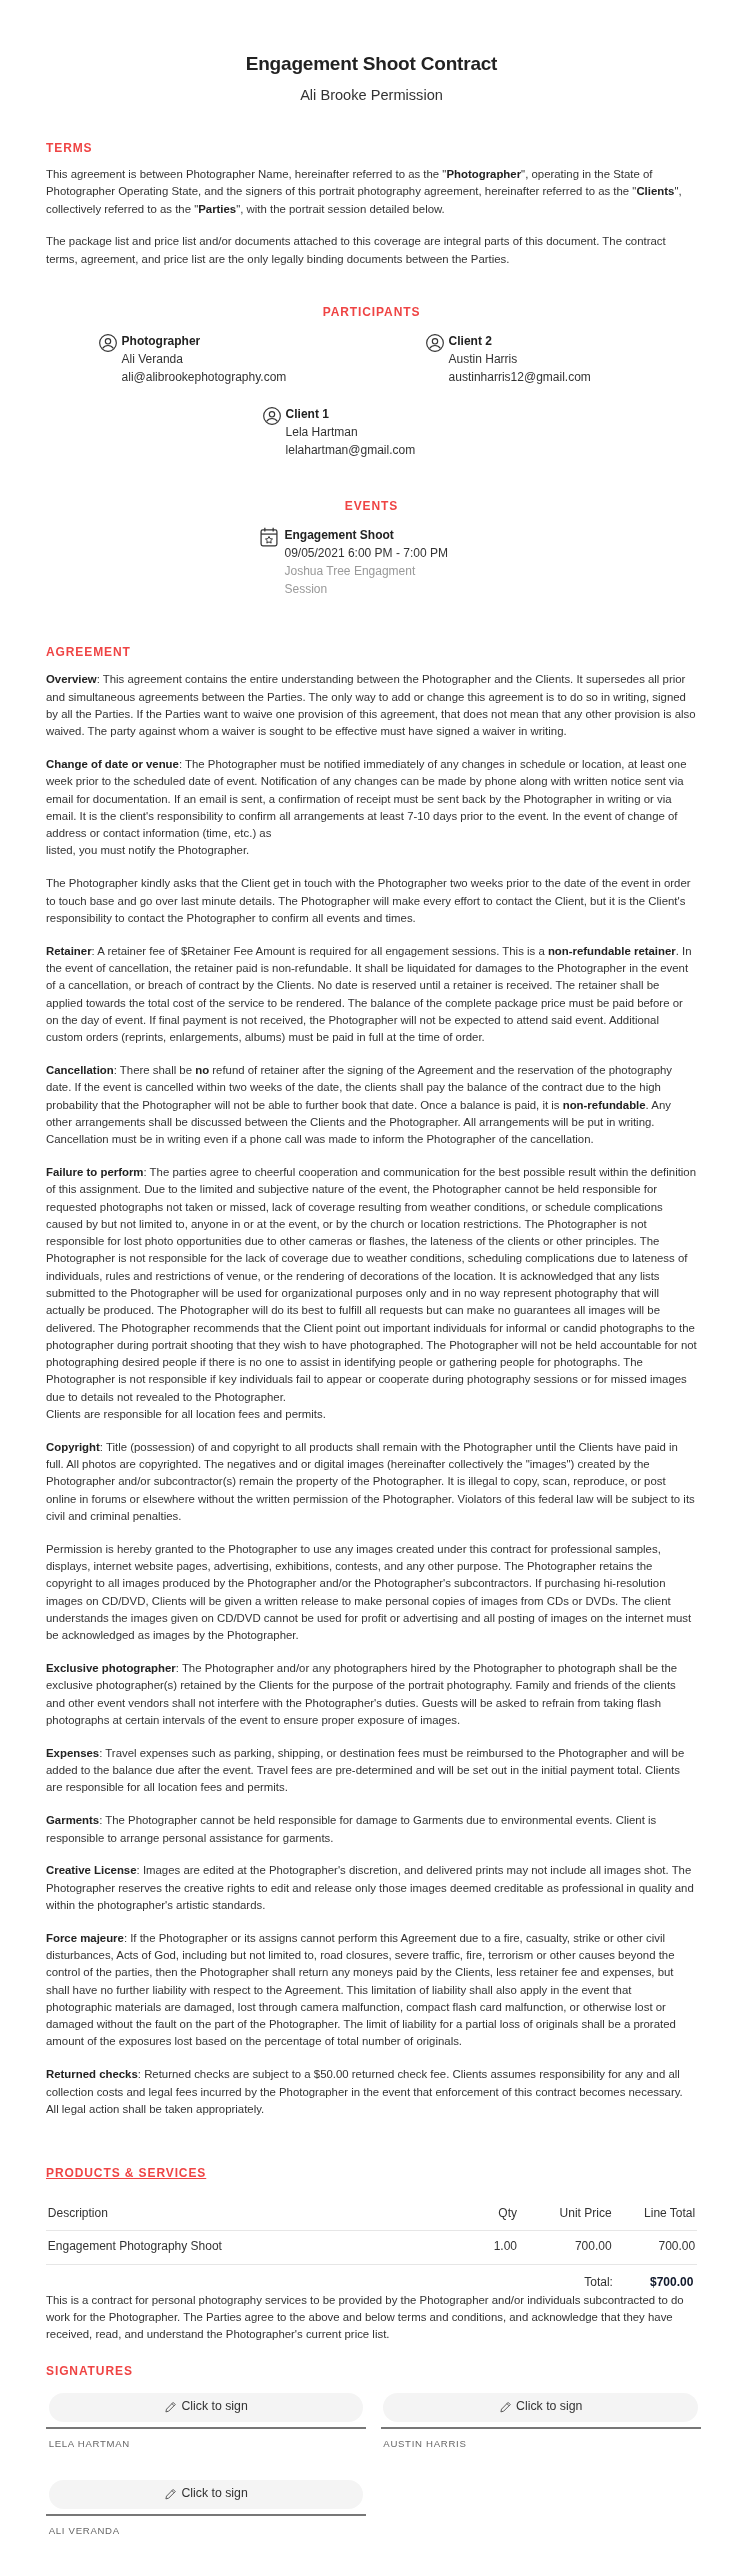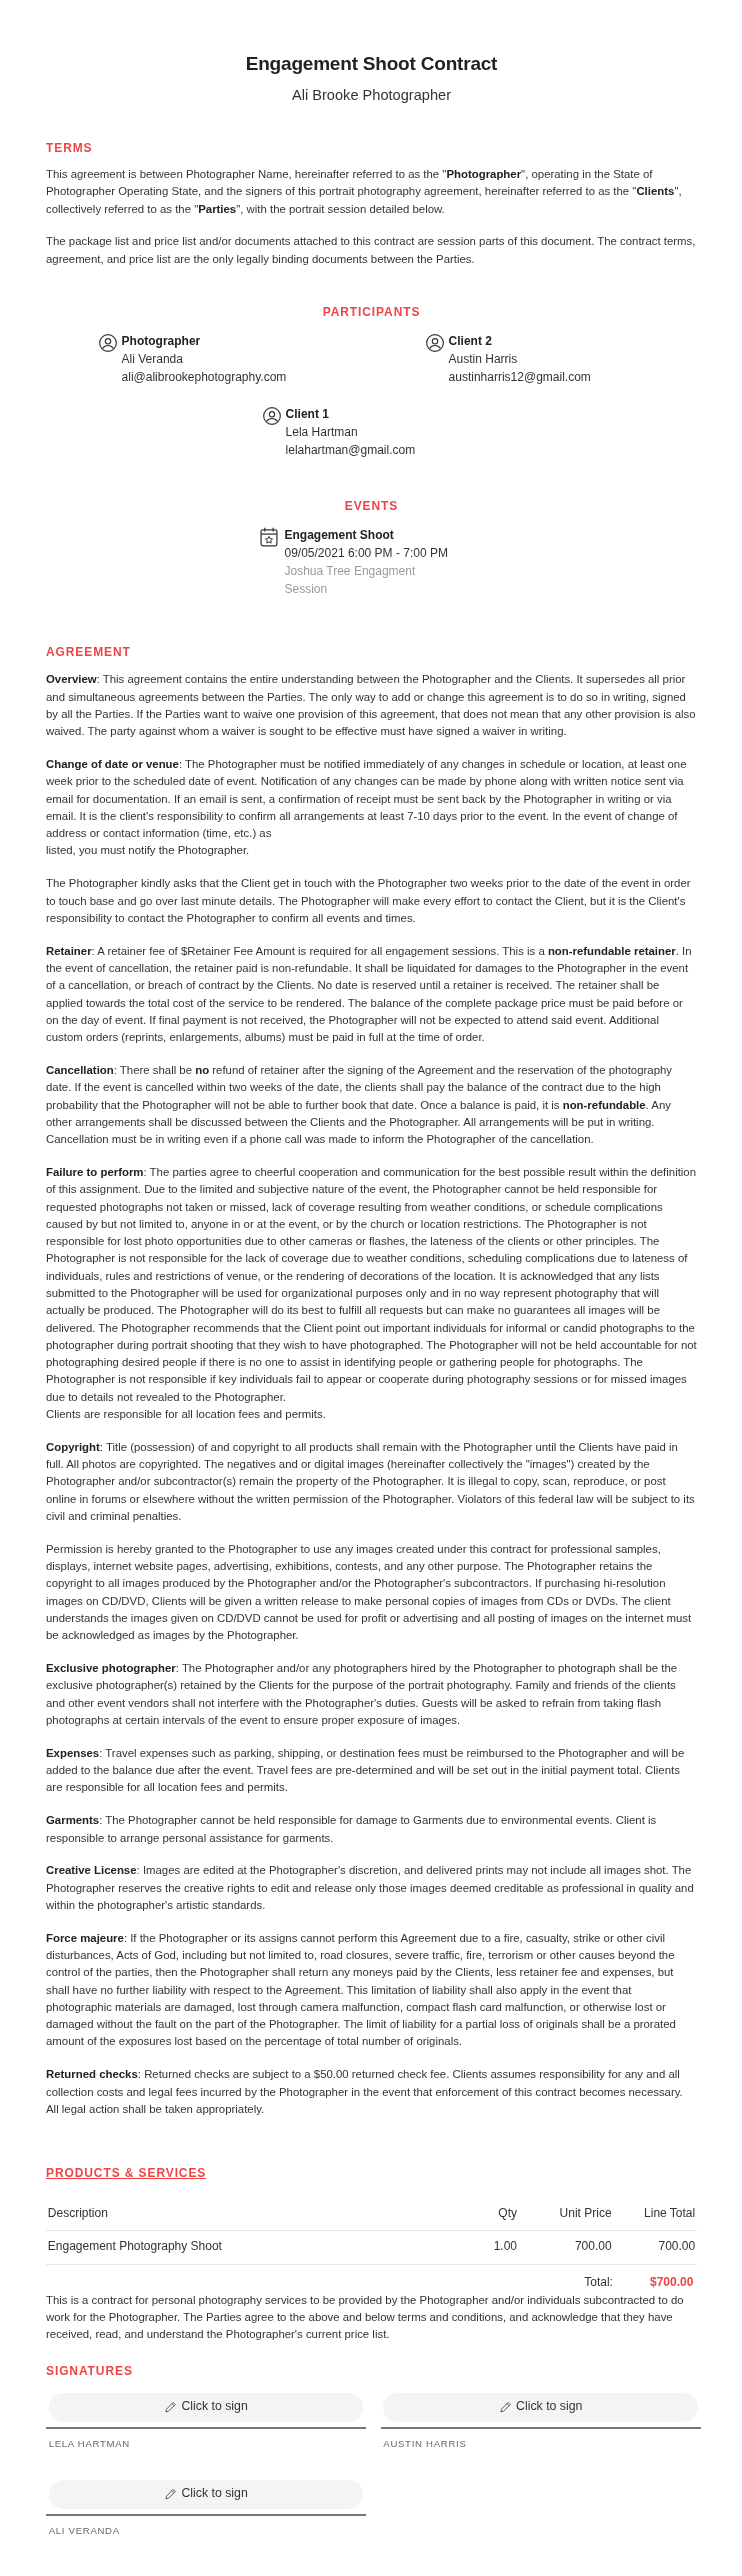--- a/index.html
+++ b/index.html
@@ -58,21 +58,21 @@
   .products .section-heading { margin-bottom: 18px; text-decoration: underline; }
   table.items { width: 100%; border-collapse: collapse; font-size: 12px; }
   table.items th { font-weight: normal; color: #333; text-align: left; padding: 5.5px 1.8px 7.3px 1.8px; border-bottom: 0.9px solid #e6e6e6; }
   table.items td { padding: 7.3px 1.8px 9px 1.8px; border-bottom: 0.9px solid #e6e6e6; }
   table.items .num { text-align: right; }
   table.items .c-qty { width: 55px; }
   table.items .c-unit { width: 91px; }
   table.items .c-total { width: 80px; }
   .total-row { display: flex; justify-content: flex-end; margin-top: 9px; font-size: 12px; }
   .total-row .lbl { width: 91px; text-align: right; padding-right: 25.5px; }
-  .total-row .val { width: 55px; text-align: right; font-weight: bold; color: #ef4444; padding-right: 3.6px; }
+  .total-row .val { width: 55px; text-align: right; font-weight: bold; color: #0f172a; padding-right: 3.6px; }
 
   .closing { margin-top: 56px; }
   .signatures { margin-top: 20px; }
   .signatures .section-heading { margin-bottom: 12.7px; }
   .sig-grid { display: grid; grid-template-columns: 320px 320px; column-gap: 14.6px; row-gap: 27px; }
   .sig-block { width: 320px; }
   .sig-button {
     height: 29px; margin: 0 2.7px; border-radius: 14.6px; background: #f4f4f4;
     display: flex; align-items: center; justify-content: center; font-size: 12.3px; color: #333;
     cursor: pointer;
@@ -80,26 +80,26 @@
   .sig-button svg { width: 12.7px; height: 12.7px; margin-right: 4.6px; }
   .sig-line { height: 1.8px; background: #777777; margin-top: 5.5px; }
   .sig-name { font-size: 9.6px; letter-spacing: 0.7px; color: #666; margin-top: 6.4px; margin-left: 2.7px; text-transform: uppercase; }
 </style>
 </head>
 <body>
 
 <div class="page">
 
   <div class="doc-title">Engagement Shoot Contract</div>
-  <div class="doc-subtitle">Ali Brooke Photographer</div>
+  <div class="doc-subtitle">Ali Brooke Permission</div>
 
   <section class="terms">
     <div class="section-heading">TERMS</div>
     <p class="para"><span>This agreement is between Photographer Name, hereinafter referred to as the "</span><b>Photographer</b><span>", operating in the State of Photographer Operating State, and the signers of this portrait photography agreement, hereinafter referred to as the "</span><b>Clients</b><span>", collectively referred to as the "</span><b>Parties</b><span>", with the portrait session detailed below.</span></p>
-    <p class="para">The package list and price list and/or documents attached to this contract are session parts of this document. The contract terms, agreement, and price list are the only legally binding documents between the Parties.</p>
+    <p class="para">The package list and price list and/or documents attached to this coverage are integral parts of this document. The contract terms, agreement, and price list are the only legally binding documents between the Parties.</p>
   </section>
 
   <section class="participants">
     <div class="section-heading center">PARTICIPANTS</div>
     <div class="part-grid">
       <div class="participant p-photographer">
         <svg class="icon" viewBox="0 0 24 24" fill="none" stroke="#333" stroke-width="1.4">
             <circle cx="12" cy="12" r="10"></circle>
             <circle cx="12" cy="10" r="3.2"></circle>
             <path d="M5.5 18.5c1.6-2.4 3.8-3.5 6.5-3.5s4.9 1.1 6.5 3.5"></path>

